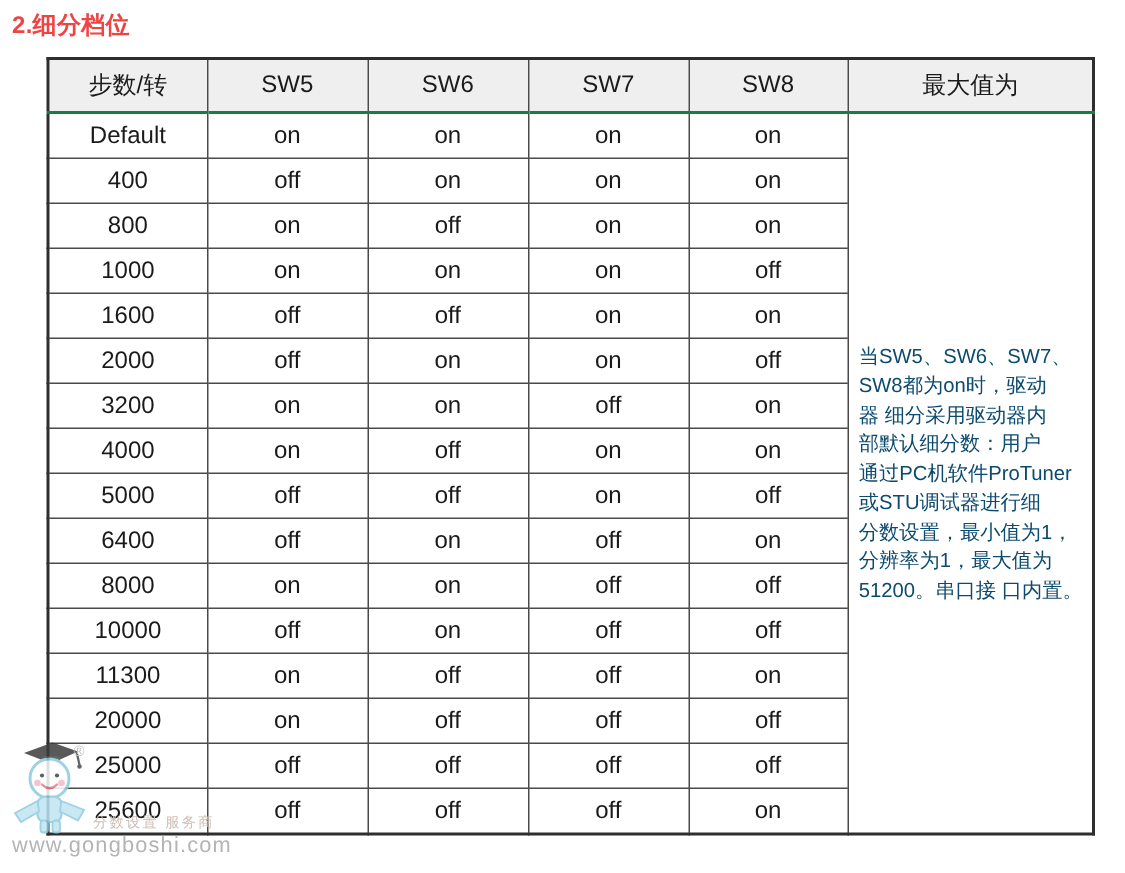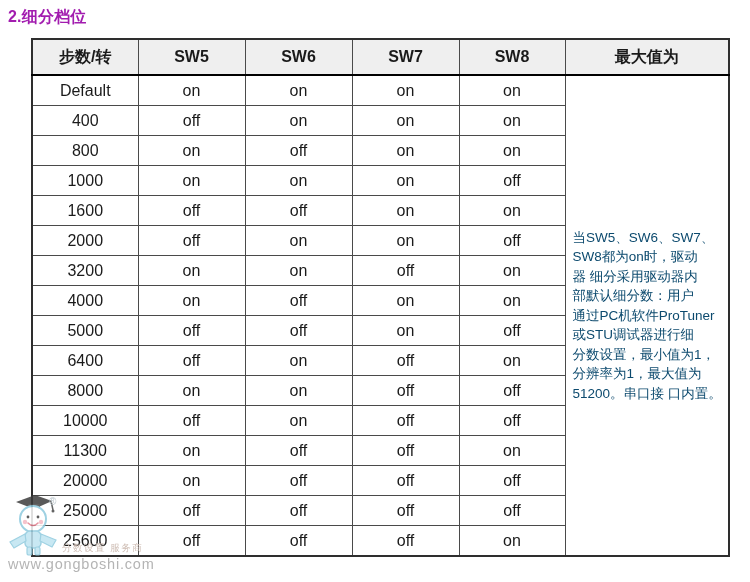--- a/index.html
+++ b/index.html
@@ -4,41 +4,41 @@
 <style>
   html, body { margin:0; padding:0; }
   body {
     width:750px; height:582px; position:relative; overflow:hidden;
     background:#ffffff;
     font-family:"Liberation Sans", sans-serif;
     color:#111;
   }
   .page-title {
     position:absolute; left:8px; top:7px;
-    font-size:16px; font-weight:bold; color:#a21caf;
+    font-size:16px; font-weight:bold; color:#ef4444;
     letter-spacing:0.2px;
   }
   .table-wrap { position:absolute; left:31px; top:38px; z-index:1; }
   table.spec-table {
     border-collapse:collapse; table-layout:fixed;
     width:697px;
     border:2px solid #2e2e2e;
     background:#fff;
   }
   .spec-table th, .spec-table td {
     border:1px solid #4a4a4a;
     text-align:center;
     padding:0;
     overflow:hidden;
   }
   .spec-table thead th {
     background:#efefef;
     height:34px;
-    font-size:16px; font-weight:bold; color:#1a1a1a;
-    border-bottom:2px solid #000000;
+    font-size:16px; font-weight:normal; color:#1a1a1a;
+    border-bottom:2px solid #15803d;
   }
   .spec-table tbody td {
     height:29px;
     font-size:16px; color:#1a1a1a;
     background:#fff;
   }
   .spec-table td.desc-cell {
     vertical-align:middle;
     text-align:left;
     padding:4px 6px 4px 7px;

